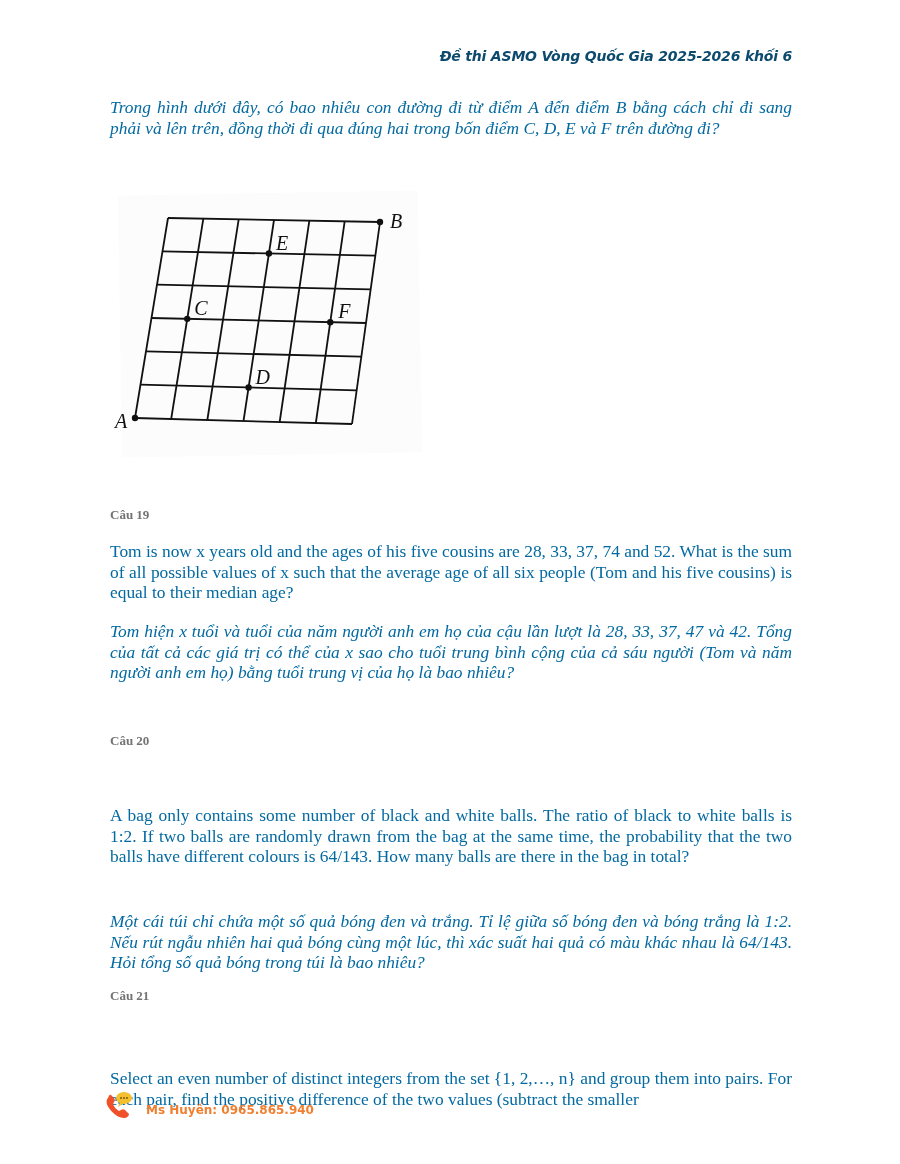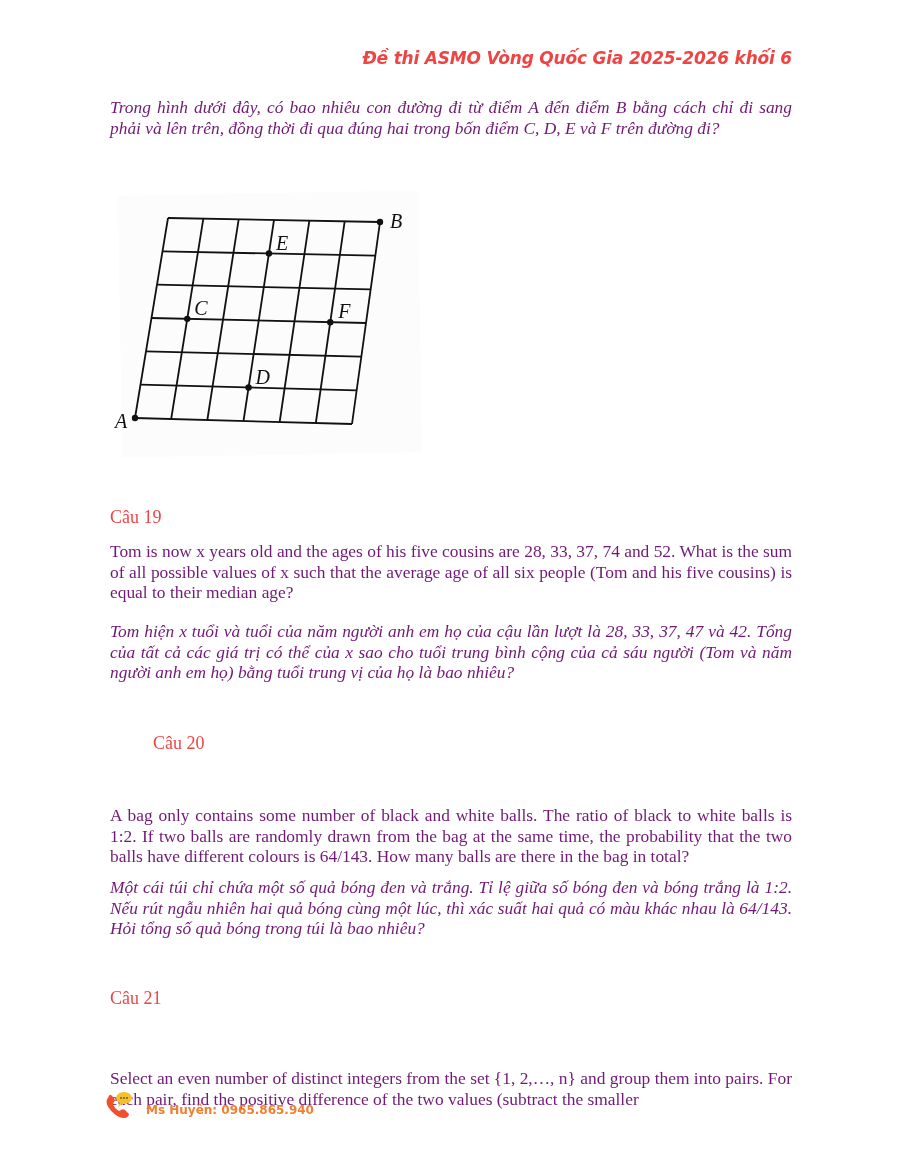--- a/index.html
+++ b/index.html
@@ -1,30 +1,30 @@
 <!DOCTYPE html>
 <html><head>
 <meta charset="utf-8">
 <style>
   html, body { margin: 0; padding: 0; background: #ffffff; }
   body { width: 900px; height: 1164px; position: relative; overflow: hidden; }
   .header-title {
     position: absolute; right: 108px; top: 48px;
     font-family: "DejaVu Sans", sans-serif; font-weight: bold; font-style: italic;
-    font-size: 17px; color: #ef4444; letter-spacing: -0.2px;
+    font-size: 14px; color: #0c4a6e; letter-spacing: -0.2px;
   }
   .para {
     position: absolute; left: 110px; width: 682px;
     font-family: "Liberation Serif", serif; font-size: 17.4px; line-height: 20.5px;
-    color: #701a75; text-align: justify; margin: 0;
+    color: #0369a1; text-align: justify; margin: 0;
   }
   .para.it { font-style: italic; }
   .qtitle {
     position: absolute; left: 110px;
-    font-family: "Liberation Serif", serif; font-weight: normal; font-size: 18px; color: #ef4444;
+    font-family: "Liberation Serif", serif; font-weight: bold; font-size: 13px; color: #737373;
   }
   .figure { position: absolute; left: 0; top: 0; width: 900px; height: 470px; pointer-events: none; }
   .figure-bg { position: absolute; left: 120px; top: 193px; width: 300px; height: 262px;
     background: #fcfcfc; transform: rotate(-1deg); }
   .footer {
     position: absolute; left: 104px; top: 1090px; display: flex; align-items: center;
   }
   .footer-text {
     font-family: "DejaVu Sans", sans-serif; font-weight: bold; font-size: 12px;
     color: #f07f30; margin-left: 6px; margin-top: 6px;
@@ -66,23 +66,23 @@
       <text x="275.9166666666667" y="249.5" font-family="&quot;Liberation Serif&quot;, serif" font-style="italic" font-size="20" fill="#111">E</text>
       <circle cx="330.25" cy="322.1666666666667" r="3.2" fill="#111"></circle>
       <text x="338.25" y="318.1666666666667" font-family="&quot;Liberation Serif&quot;, serif" font-style="italic" font-size="20" fill="#111">F</text>
     </svg>
 </div>
 
 <div class="qtitle" style="top:507px;">Câu 19</div>
 <p class="para" style="top:541px;">Tom is now x years old and the ages of his five cousins are 28, 33, 37, 74 and 52. What is the sum of all possible values of x such that the average age of all six people (Tom and his five cousins) is equal to their median age?</p>
 <p class="para it" style="top:621px;">Tom hiện x tuổi và tuổi của năm người anh em họ của cậu lần lượt là 28, 33, 37, 47 và 42. Tổng của tất cả các giá trị có thể của x sao cho tuổi trung bình cộng của cả sáu người (Tom và năm người anh em họ) bằng tuổi trung vị của họ là bao nhiêu?</p>
 
-<div class="qtitle" style="top:733px;margin-left:43px;">Câu 20</div>
+<div class="qtitle" style="top:733px;">Câu 20</div>
 <p class="para" style="top:805px;">A bag only contains some number of black and white balls. The ratio of black to white balls is 1:2. If two balls are randomly drawn from the bag at the same time, the probability that the two balls have different colours is 64/143. How many balls are there in the bag in total?</p>
-<p class="para it" style="top:877px;">Một cái túi chỉ chứa một số quả bóng đen và trắng. Tỉ lệ giữa số bóng đen và bóng trắng là 1:2. Nếu rút ngẫu nhiên hai quả bóng cùng một lúc, thì xác suất hai quả có màu khác nhau là 64/143. Hỏi tổng số quả bóng trong túi là bao nhiêu?</p>
+<p class="para it" style="top:911px;">Một cái túi chỉ chứa một số quả bóng đen và trắng. Tỉ lệ giữa số bóng đen và bóng trắng là 1:2. Nếu rút ngẫu nhiên hai quả bóng cùng một lúc, thì xác suất hai quả có màu khác nhau là 64/143. Hỏi tổng số quả bóng trong túi là bao nhiêu?</p>
 
 <div class="qtitle" style="top:988px;text-align:right;">Câu 21</div>
 <p class="para" style="top:1068px;">Select an even number of distinct integers from the set {1, 2,…, n} and group them into pairs. For each pair, find the positive difference of the two values (subtract the smaller</p>
 
 <div class="footer">
   <span>
     <svg width="36" height="30" viewBox="0 0 36 30">
       <path d="M4 8 C2 10 2 14 5 18 C9 24 15 28 20 28 C23 28 25 26 25 24 L21 20 C20 19 18 19 17 20 L15 21 C12 19 10 17 9 14 L10 12 C11 11 11 9 10 8 L7 5 C6 4 5 5 4 8 Z" fill="#f0502a"></path>
       <ellipse cx="20" cy="8" rx="8" ry="6" fill="#f5c030"></ellipse>
       <path d="M16 12 L14 17 L20 13 Z" fill="#f5c030"></path>

